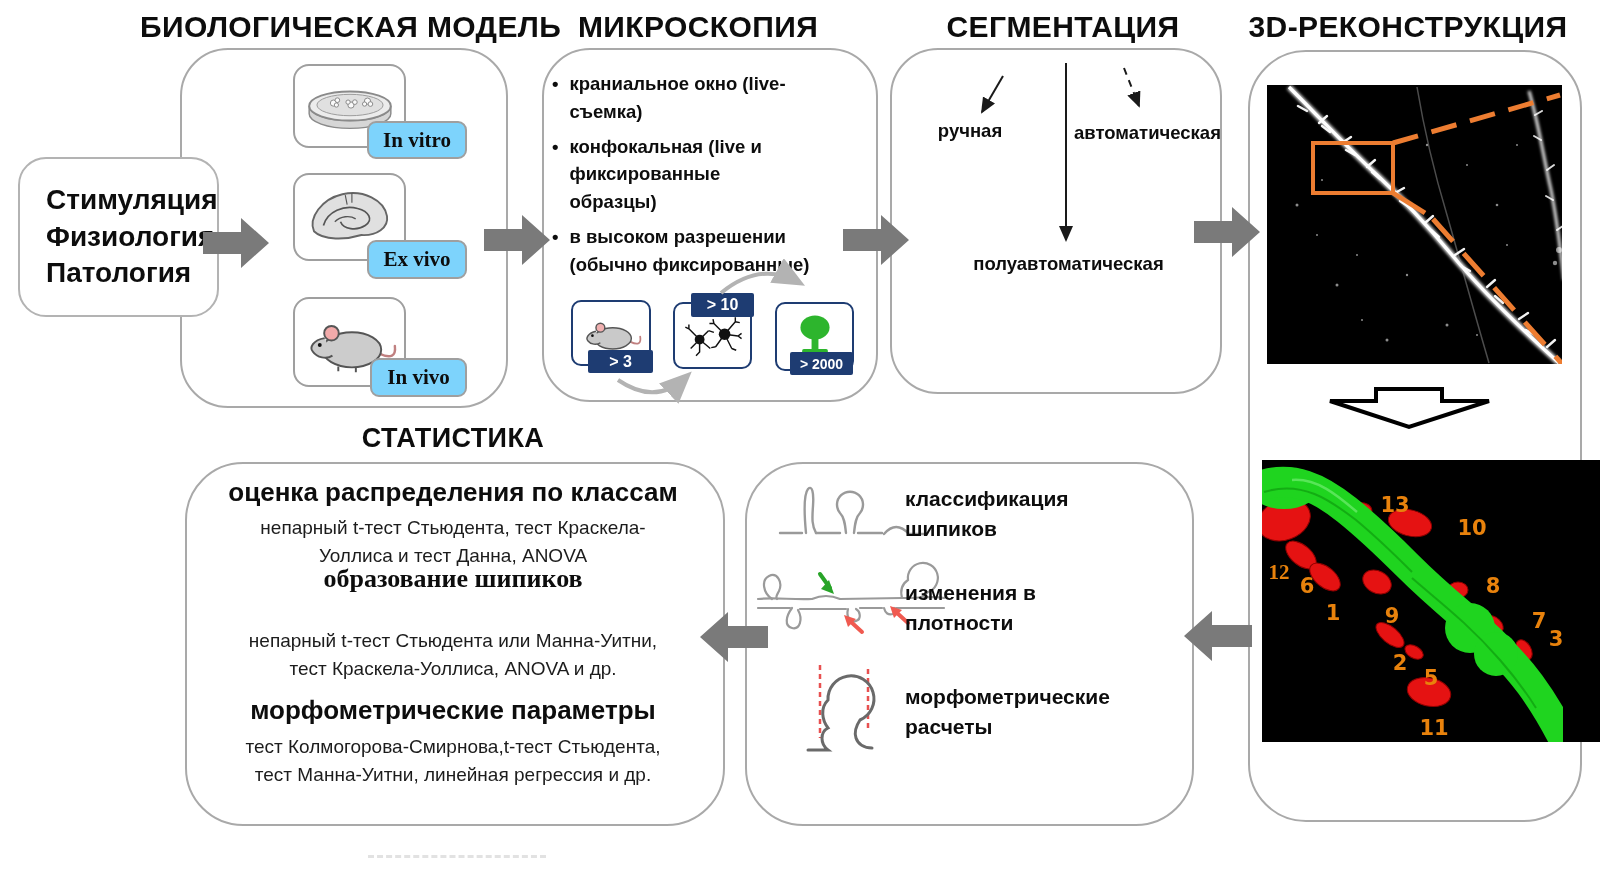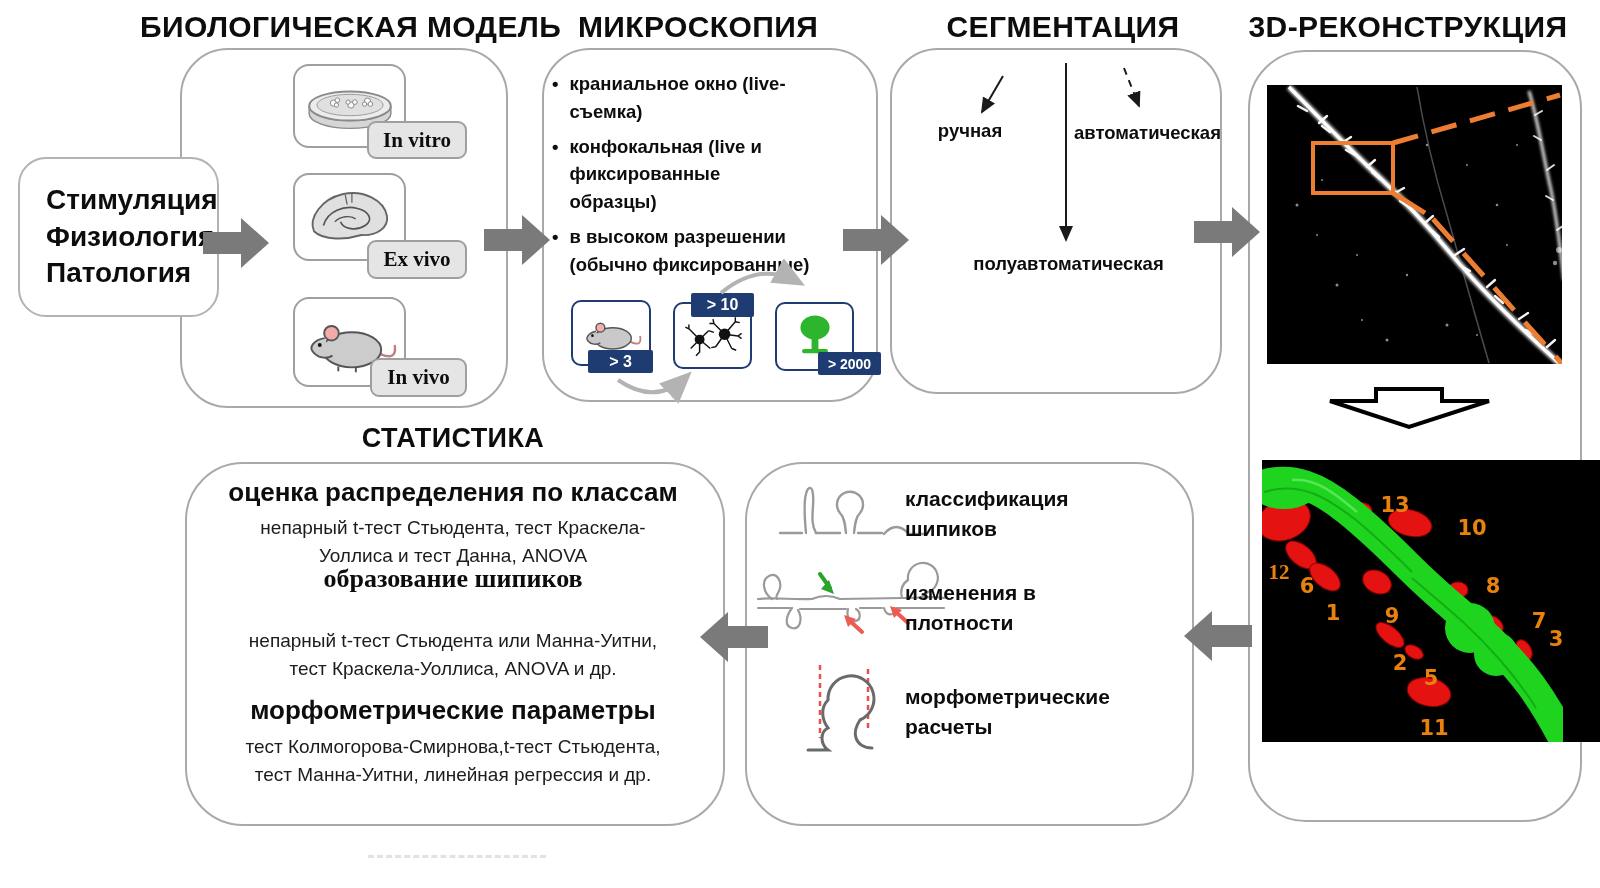--- a/index.html
+++ b/index.html
@@ -6,21 +6,21 @@
   .canvas{position:relative;width:1600px;height:888px;background:#ffffff;overflow:hidden;
           font-family:"Liberation Sans",sans-serif;color:#0d0d0d;}
   .col-title{position:absolute;top:10px;font-size:30px;font-weight:700;text-align:center;letter-spacing:.4px;white-space:nowrap;}
   .round-container{position:absolute;border:2.5px solid #a9a9a9;border-radius:48px;background:#fff;z-index:1;}
   .big-round{border-radius:58px;}
   .stimulus-box{position:absolute;left:18px;top:157px;width:197px;height:156px;border:2.5px solid #b3b3b3;
                 border-radius:28px;background:#fff;z-index:2;display:flex;align-items:center;}
   .stimulus-text{padding-left:26px;font-size:28px;font-weight:700;line-height:1.3;white-space:pre-line;}
   .subbox{position:absolute;border:2px solid #9f9f9f;border-radius:16px;background:#fff;z-index:2;
           display:flex;align-items:center;justify-content:center;}
-  .model-label{position:absolute;border:2px solid #9f9f9f;border-radius:9px;background:#e5e5e5;z-index:3;
+  .model-label{position:absolute;border:2px solid #9f9f9f;border-radius:9px;background:#7dd3fc;z-index:3;
                font-family:"Liberation Serif",serif;font-weight:700;font-size:21px;
                display:flex;align-items:center;justify-content:center;}
   .bullets{position:absolute;left:552px;top:70px;width:318px;display:flex;flex-direction:column;gap:7px;z-index:2;}
   .bullet{display:flex;gap:11px;font-size:18.5px;font-weight:600;line-height:1.5;}
   .bullet .dot{flex:0 0 auto;}
   .btext{white-space:pre-line;}
   .count-box{position:absolute;border:2.5px solid #1e3c72;border-radius:10px;background:#fff;z-index:2;
              display:flex;align-items:center;justify-content:center;}
   .count-badge{position:absolute;background:#1e3c72;color:#fff;font-weight:700;border-radius:2px;z-index:3;
                display:flex;align-items:center;justify-content:center;}
@@ -153,21 +153,21 @@
   </div>
   <div class="count-badge" style="left:691px;top:293px;width:63px;height:24px;font-size:16px;">&gt; 10</div>
 
   <div class="count-box" style="left:775px;top:302px;width:75px;height:65px;">
     <svg width="60" height="54" viewBox="0 0 70 60">
       <ellipse cx="35" cy="19" rx="17" ry="14" fill="#2db52d"></ellipse>
       <rect x="31" y="30" width="8" height="15" fill="#2db52d"></rect>
       <rect x="20" y="44" width="30" height="5" rx="2" fill="#2db52d"></rect>
     </svg>
   </div>
-  <div class="count-badge" style="left:790px;top:352px;width:63px;height:23px;font-size:14px;margin-left:28px;">&gt; 2000</div>
+  <div class="count-badge" style="left:790px;top:352px;width:63px;height:23px;font-size:14px;">&gt; 2000</div>
 
   <div class="seg-label" style="left:915px;top:120px;width:110px;">ручная</div>
   <div class="seg-label" style="left:1060px;top:122px;width:175px;">автоматическая</div>
   <div class="seg-label" style="left:966px;top:253px;width:205px;">полуавтоматическая</div>
 
   <div class="black-img" style="left:1267px;top:85px;width:295px;height:279px;">
     <svg width="295" height="279" viewBox="0 0 295 279">
       <defs>
           <filter id="glow" x="-30%" y="-30%" width="160%" height="160%">
             <feGaussianBlur stdDeviation="1.6"></feGaussianBlur>

